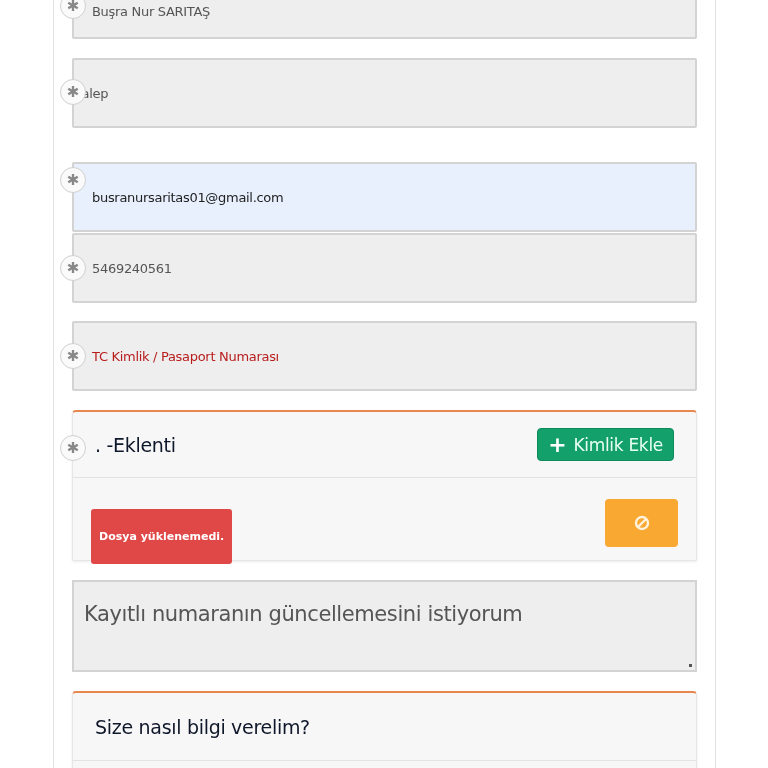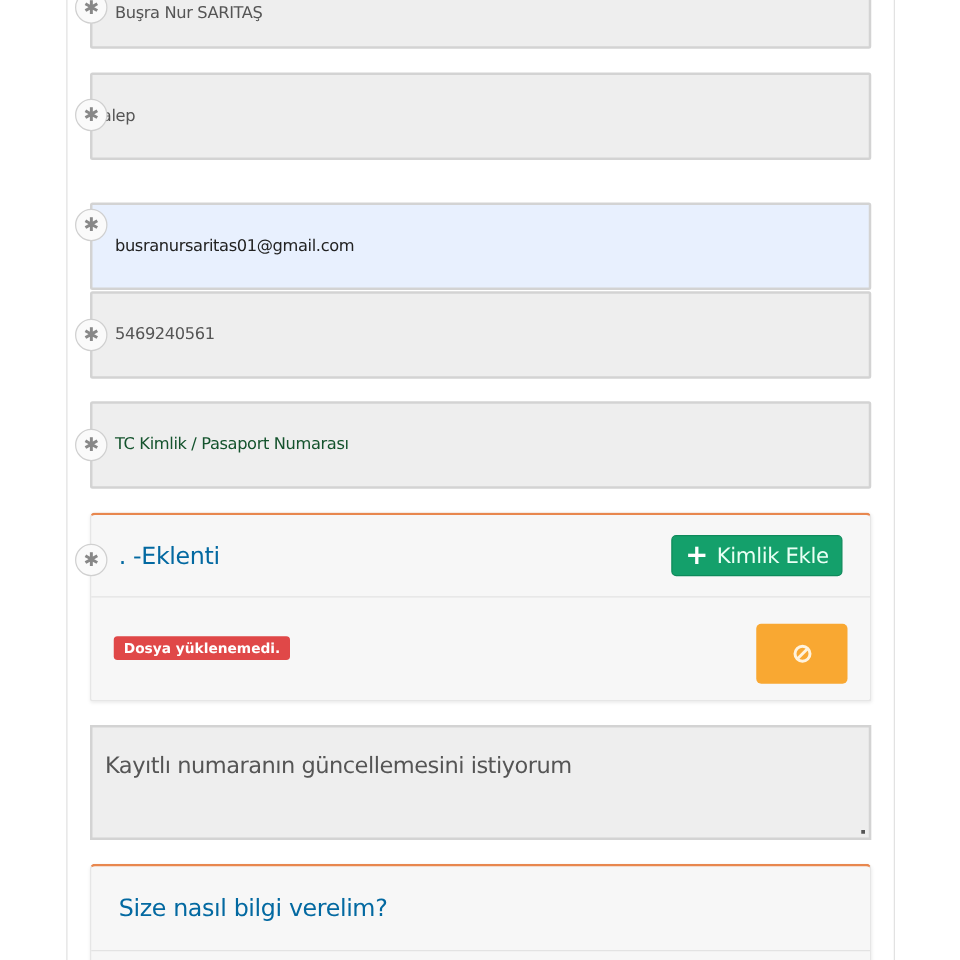--- a/index.html
+++ b/index.html
@@ -23,21 +23,21 @@
     }
     .field.focused { background: #e8f0fe; border-color: #d3d3d3; }
     .field .value {
       position: absolute; left: 18px; top: 50%;
       transform: translateY(-50%);
       font-size: 13px; color: #555;
       letter-spacing: -0.3px;
       white-space: nowrap;
     }
     .field.focused .value { color: #222; }
-    .field .value.placeholder { color: #14532d; text-align: center; }
+    .field .value.placeholder { color: #b91c1c; text-align: center; }
     .req {
       position: absolute; left: 60px;
       width: 26px; height: 26px; border-radius: 50%;
       background: #fafafa; border: 1px solid #d0d0d0;
       display: flex; align-items: center; justify-content: center;
       color: #888; font-size: 15px; font-weight: bold;
       z-index: 5;
     }
     .panel {
       position: absolute; left: 72px; width: 625px;
@@ -47,59 +47,59 @@
       border-radius: 4px 4px 2px 2px;
       box-shadow: 0 1px 3px rgba(0,0,0,0.08);
     }
     .panel .head {
       height: 66px; border-bottom: 1px solid #e3e3e3;
       position: relative;
     }
     .panel .head .title {
       position: absolute; left: 22px; top: 50%;
       transform: translateY(-50%);
-      font-size: 19px; color: #0369a1; letter-spacing: -0.3px;
+      font-size: 19px; color: #0f172a; letter-spacing: -0.3px;
       white-space: nowrap;
     }
     .btn-add {
       position: absolute; right: 22px; top: 16px;
       height: 33px; padding: 0 10px;
       background: #14a06b; color: #e9fff4;
       border-radius: 4px; border: 1px solid #0e8a5b;
       font-size: 17px; display: flex; align-items: center; gap: 7px;
       letter-spacing: -0.3px;
     }
     .btn-add .plus { font-size: 22px; font-weight: bold; color: #fff; line-height: 1; }
     .panel .body { position: relative; height: 82px; }
     .badge {
       position: absolute; left: 18px; top: 31px;
       background: #e04848; color: #fff;
       font-size: 11px; font-weight: bold;
-      padding: 3px 8px; border-radius: 3px;
+      padding: 21px 8px; border-radius: 3px;
       white-space: nowrap;
     }
     .upload-msg {
       position: absolute; left: 142px; top: 31px;
       font-size: 16px; color: #555; letter-spacing: -0.4px;
       white-space: nowrap;
     }
     .btn-cancel {
       position: absolute; right: 18px; top: 21px;
       width: 73px; height: 48px;
       background: #f9a832; border-radius: 4px;
       display: flex; align-items: center; justify-content: center;
     }
     .textarea {
       position: absolute; left: 72px; top: 580px;
       width: 625px; height: 92px;
       background: #eeeeee; border: 2px solid #d3d3d3;
     }
     .textarea .value {
       position: absolute; left: 10px; top: 20px;
-      font-size: 18px; color: #555; letter-spacing: -0.4px;
+      font-size: 21px; color: #555; letter-spacing: -0.4px;
       white-space: nowrap;
     }
     .textarea .resize {
       position: absolute; right: 3px; bottom: 3px;
       width: 3px; height: 3px; background: #555;
     }
   </style>
 </head>
 <body>
 

